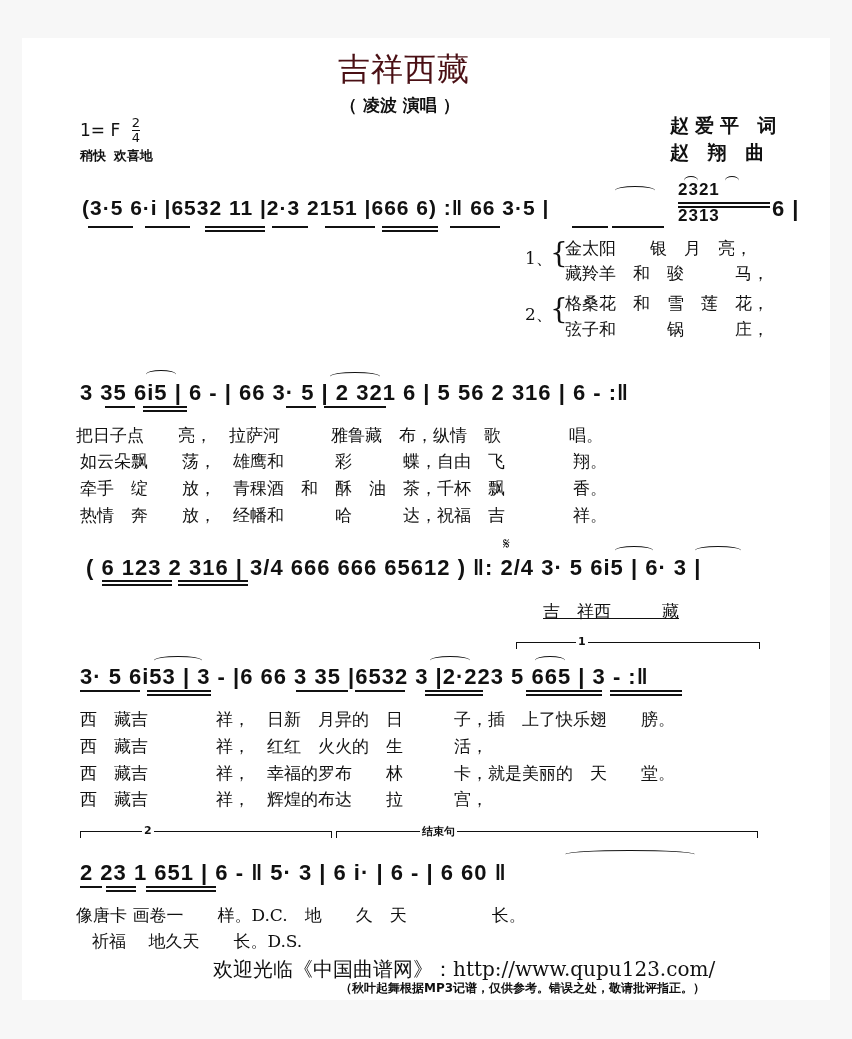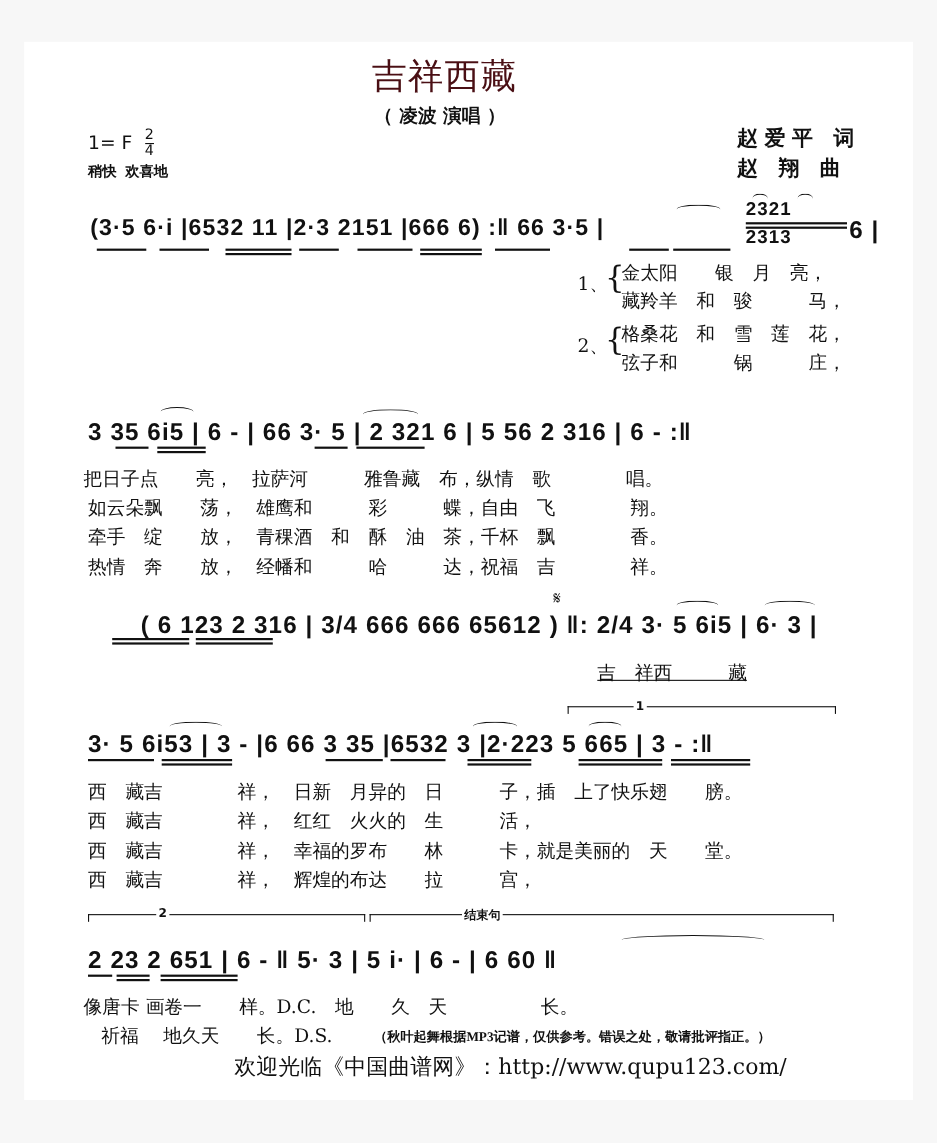--- a/index.html
+++ b/index.html
@@ -81,21 +81,21 @@
 <div class="ul" style="left:286px;top:406px;width:30px;"></div>
 <div class="ul" style="left:324px;top:406px;width:62px;"></div>
 <div class="slur" style="left:146px;top:370px;width:30px;"></div>
 <div class="slur" style="left:330px;top:372px;width:50px;"></div>
 <div class="abs lyr" style="left:76px; top:424px;">把日子点　　亮，　拉萨河　　　雅鲁藏　布，纵情　歌　　　　唱。</div>
 <div class="abs lyr" style="left:80px; top:450px;">如云朵飘　　荡，　雄鹰和　　　彩　　　蝶，自由　飞　　　　翔。</div>
 <div class="abs lyr" style="left:80px; top:477px;">牵手　绽　　放，　青稞酒　和　酥　油　茶，千杯　飘　　　　香。</div>
 <div class="abs lyr" style="left:80px; top:504px;">热情　奔　　放，　经幡和　　　哈　　　达，祝福　吉　　　　祥。</div>
 
 <div class="abs" style="left:503px; top:534px; font-size:16px;">𝄋</div>
-<div class="abs notes" style="left:86px; top:555px;margin-left:42px;">( 6 123 2 316 | 3/4 666 666 65612 ) ‖: 2/4 3· 5 6i5 | 6· 3 |</div>
+<div class="abs notes" style="left:86px; top:555px;">( 6 123 2 316 | 3/4 666 666 65612 ) ‖: 2/4 3· 5 6i5 | 6· 3 |</div>
 <div class="ul" style="left:102px;top:580px;width:70px;"></div>
 <div class="ul" style="left:102px;top:584px;width:70px;"></div>
 <div class="ul" style="left:178px;top:580px;width:70px;"></div>
 <div class="ul" style="left:178px;top:584px;width:70px;"></div>
 <div class="slur" style="left:615px;top:546px;width:38px;"></div>
 <div class="slur" style="left:695px;top:546px;width:46px;"></div>
 <div class="abs lyr" style="left:543px; top:600px;text-decoration:underline;">吉　祥西　　　藏</div>
 
 <div class="bracket" style="left:516px; top:642px; width:242px;"></div>
 <div class="blabel" style="left:576px; top:635px;">1</div>
@@ -116,24 +116,24 @@
 <div class="slur" style="left:535px;top:656px;width:30px;"></div>
 <div class="abs lyr" style="left:80px; top:708px;">西　藏吉　　　　祥，　日新　月异的　日　　　子，插　上了快乐翅　　膀。</div>
 <div class="abs lyr" style="left:80px; top:735px;">西　藏吉　　　　祥，　红红　火火的　生　　　活，</div>
 <div class="abs lyr" style="left:80px; top:762px;">西　藏吉　　　　祥，　幸福的罗布　　林　　　卡，就是美丽的　天　　堂。</div>
 <div class="abs lyr" style="left:80px; top:788px;">西　藏吉　　　　祥，　辉煌的布达　　拉　　　宫，</div>
 
 <div class="bracket" style="left:80px; top:831px; width:250px;"></div>
 <div class="blabel" style="left:142px; top:824px;">2</div>
 <div class="bracket" style="left:336px; top:831px; width:420px;"></div>
 <div class="blabel" style="left:420px; top:824px;">结束句</div>
-<div class="abs notes" style="left:80px; top:860px;">2 23 2 651 | 6 - ‖ 5· 3 | 5 i· | 6 - | 6 60 ‖</div>
+<div class="abs notes" style="left:80px; top:860px;">2 23 1 651 | 6 - ‖ 5· 3 | 6 i· | 6 - | 6 60 ‖</div>
 <div class="ul" style="left:80px;top:886px;width:22px;"></div>
 <div class="ul" style="left:106px;top:886px;width:30px;"></div>
 <div class="ul" style="left:106px;top:890px;width:30px;"></div>
 <div class="ul" style="left:146px;top:886px;width:70px;"></div>
 <div class="ul" style="left:146px;top:890px;width:70px;"></div>
 <div class="slur" style="left:565px;top:850px;width:130px;"></div>
 <div class="abs lyr" style="left:76px; top:904px;">像唐卡 画卷一　　样。D.C.　地　　久　天　　　　　长。</div>
 <div class="abs lyr" style="left:92px; top:930px;">祈福　 地久天　　长。D.S.</div>
-<div class="abs note-small" style="left:340px; top:934px; font-weight:bold;font-family:Liberation Serif, serif;">（秋叶起舞根据MP3记谱，仅供参考。错误之处，敬请批评指正。）</div>
+<div class="abs note-small" style="left:340px; top:980px; font-weight:bold;">（秋叶起舞根据MP3记谱，仅供参考。错误之处，敬请批评指正。）</div>
 
 <div class="abs footer" style="left:213px; top:956px;">欢迎光临《中国曲谱网》：http://www.qupu123.com/</div>
 
 </body></html>

